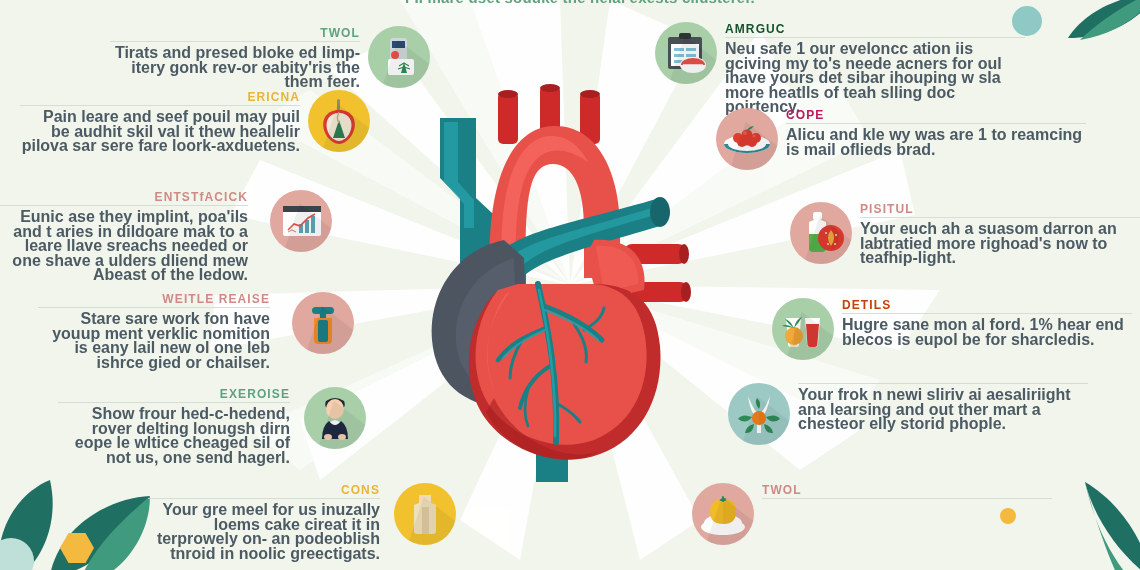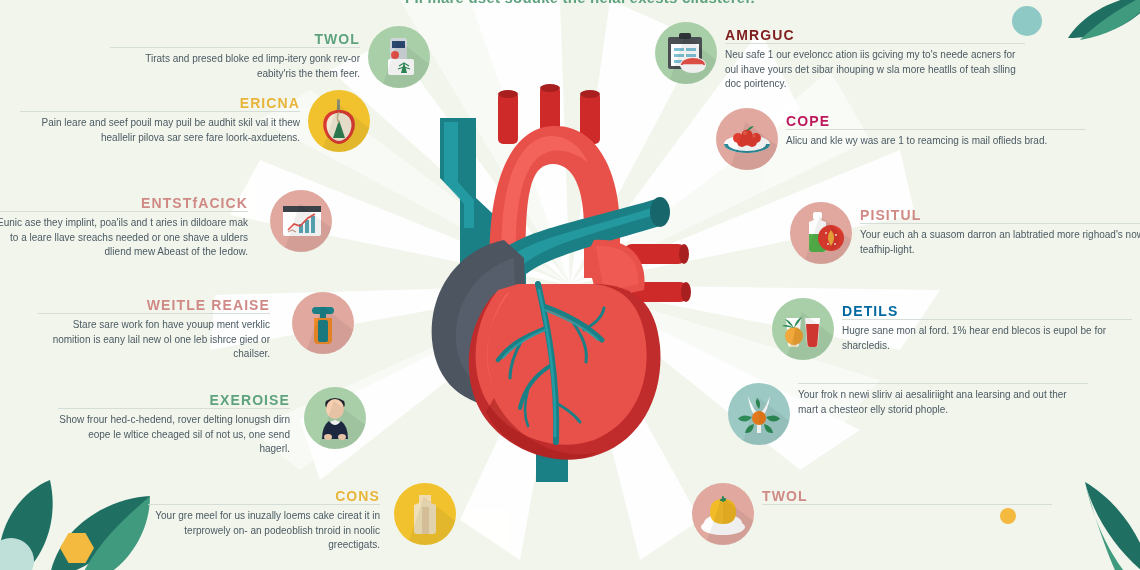--- a/index.html
+++ b/index.html
@@ -27,26 +27,26 @@
   
   .entry{position:absolute;display:flex;align-items:flex-start;}
   .entry.left{flex-direction:row;}
   .entry.right{flex-direction:row;}
 
   .textcol{width:250px;}
   .entry.left .textcol{text-align:right;margin-right:8px;}
   .entry.right .textcol{text-align:left;margin-left:8px;}
 
   .ehead{
-    font-size:14px;font-weight:bold;letter-spacing:1.1px;
-    margin:6px 0 1px 0;line-height:14px;
+    font-size:12px;font-weight:bold;letter-spacing:1.1px;
+    margin:0 0 1px 0;line-height:14px;
   }
   .rule{height:1px;background:#cfd8d2;margin-bottom:4px;opacity:.85;}
   .ebody{
-    font-size:10px;line-height:14.5px;color:#4c5a63;
+    font-size:16px;line-height:14.5px;color:#4c5a63;font-weight:bold;
   }
 
   .bubble{
     width:62px;height:62px;border-radius:50%;position:relative;flex:0 0 62px;
     overflow:hidden;
   }
   .bubble .shadow{
     position:absolute;right:0;top:0;width:100%;height:100%;
     background:rgba(0,0,0,.055);
     clip-path:polygon(48% 22%, 100% 62%, 100% 100%, 22% 100%);
@@ -301,21 +301,21 @@
           <rect x="31" y="32" width="10" height="3"></rect>
           <rect x="19" y="38" width="10" height="3"></rect>
         </g>
         <ellipse cx="38" cy="43" rx="13" ry="8" fill="#fdfdfd"></ellipse>
         <path d="M26 43 a12 7 0 0 1 24 0 Z" fill="#e8514a"></path>
         <path d="M28 43 h20" stroke="#fdfdfd" stroke-width="1.4"></path>
       </svg>
       <div class="shadow"></div>
     </div>
     <div class="textcol" style="width:300px;">
-      <div class="ehead" style="color:#7f1d1d;">AMRGUC</div>
+      <div class="ehead" style="color:#14532d;">AMRGUC</div>
       <div class="rule"></div>
       <div class="ebody">Neu safe 1 our eveloncc ation iis gciving my to's neede acners for oul ihave yours det sibar ihouping w sla more heatlls of teah slling doc poirtency.</div>
     </div>
   </div>
 
   <div class="entry right" style="left:716px;top:108px;">
     <div class="bubble" style="background:#e0a89f;">
       <svg width="62" height="62" viewBox="0 0 62 62">
         <ellipse cx="31" cy="36" rx="23" ry="9" fill="#fdfdfd"></ellipse>
         <path d="M8 36 a23 9 0 0 0 46 0 Z" fill="#2e8a97"></path>
@@ -379,21 +379,21 @@
         <path d="M22 29 a9 9 0 0 1 0 18 Z" fill="#e08f22" opacity=".4"></path>
         <g fill="#2e8b57">
           <path d="M22 30 q-8 -5 -12 -2 q6 1 12 2 Z"></path>
           <path d="M22 30 q-4 -8 -9 -9 q4 6 9 9 Z"></path>
           <path d="M22 30 q2 -9 8 -11 q-4 7 -8 11 Z"></path>
         </g>
       </svg>
       <div class="shadow"></div>
     </div>
     <div class="textcol" style="width:290px;">
-      <div class="ehead" style="color:#0369a1;">DETILS</div>
+      <div class="ehead" style="color:#c2410c;">DETILS</div>
       <div class="rule"></div>
       <div class="ebody">Hugre sane mon al ford. 1% hear end blecos is eupol be for sharcledis.</div>
     </div>
   </div>
 
   <div class="entry right" style="left:728px;top:383px;">
     <div class="bubble" style="background:#9cc9c4;">
       <svg width="62" height="62" viewBox="0 0 62 62">
         <path d="M20 13 q5 14 11 18 q6 -4 11 -18 q-3 20 -11 23 q-8 -3 -11 -23 Z" fill="#fdfdfd"></path>
         <rect x="29" y="34" width="4" height="16" fill="#fdfdfd"></rect>

